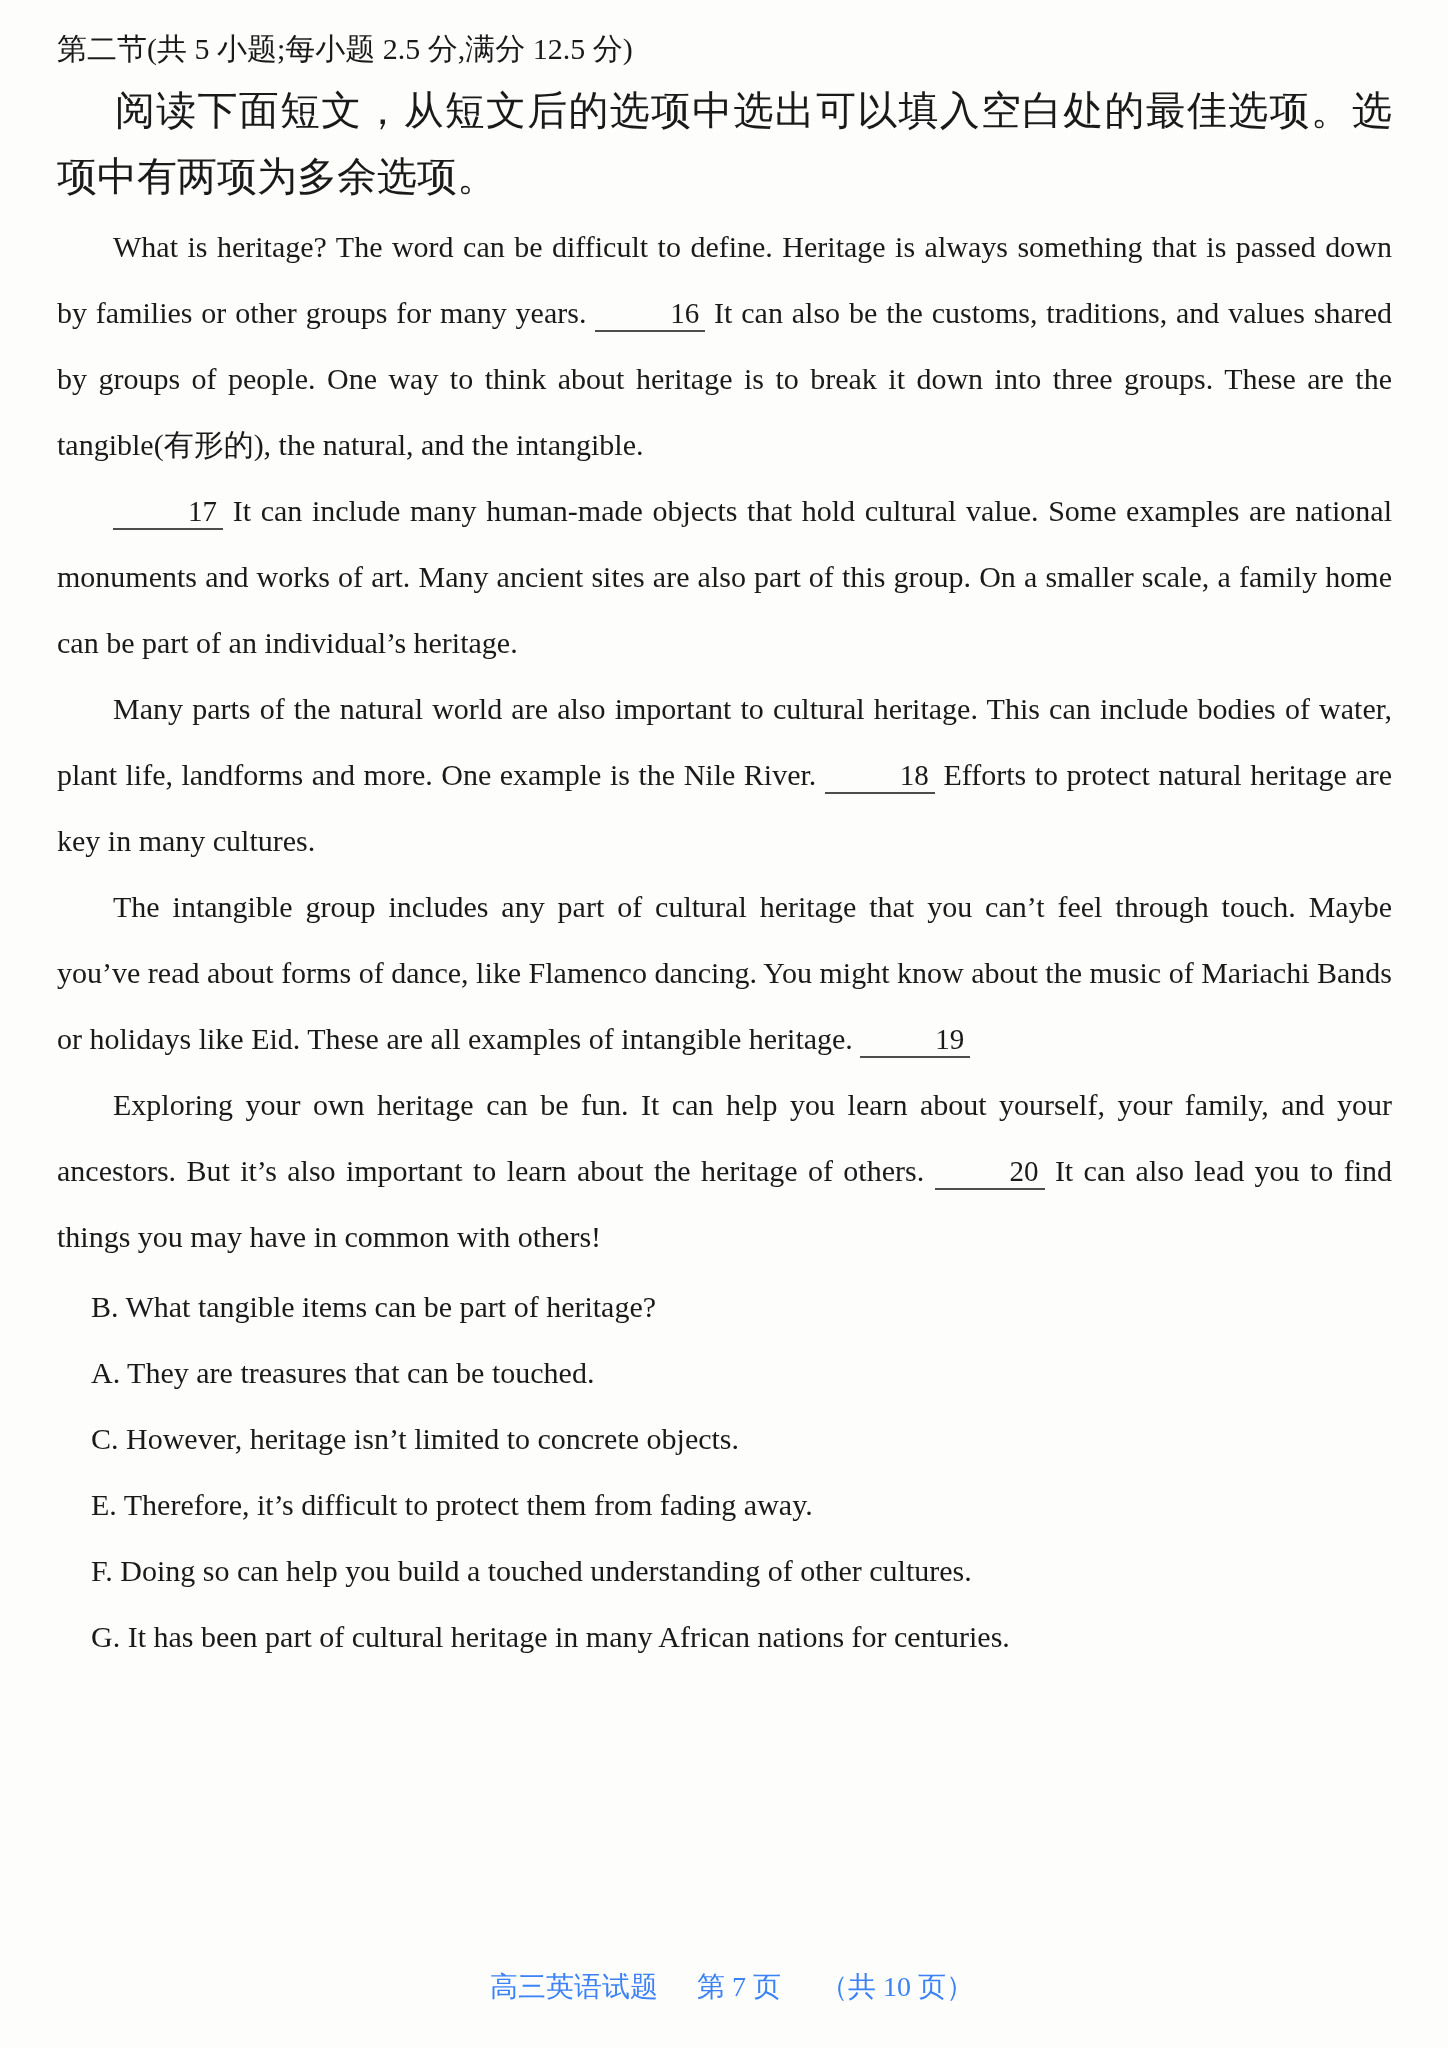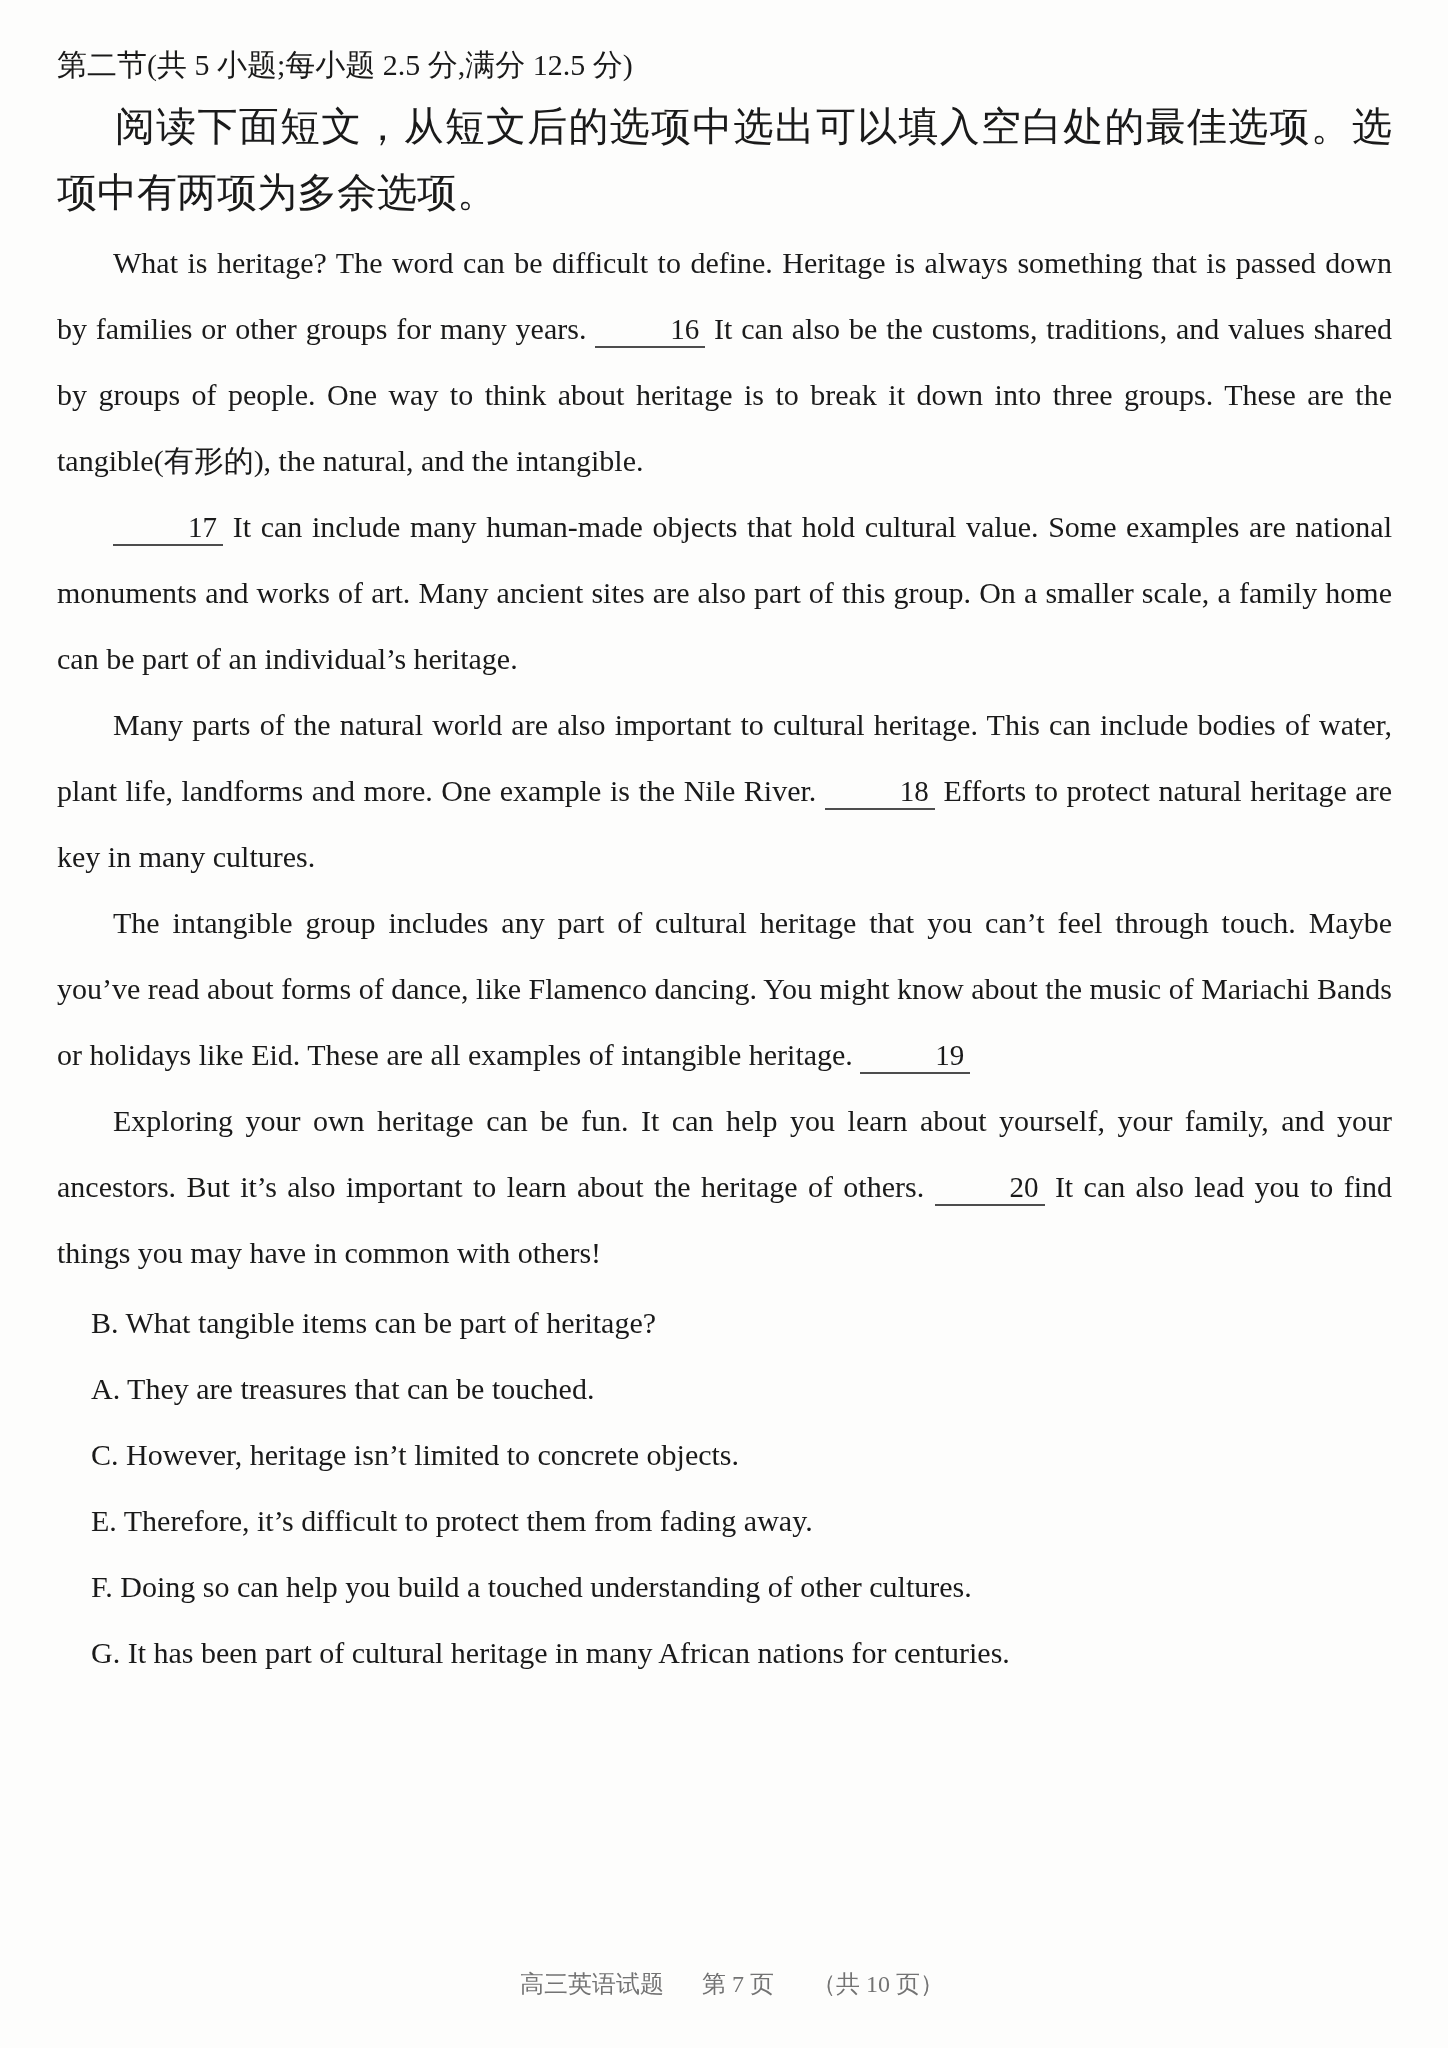--- a/index.html
+++ b/index.html
@@ -4,21 +4,21 @@
 <style>
   html, body { margin: 0; padding: 0; }
   .page {
     position: relative;
     width: 1448px;
     height: 2048px;
     box-sizing: border-box;
     background: #fdfdfc;
     color: #1a1a1a;
     font-family: "Liberation Serif", "DejaVu Serif", serif;
-    padding: 36px 56px 0 57px;
+    padding: 20px 56px 0 57px;
     overflow: hidden;
   }
   .section-heading {
     font-size: 30px;
     line-height: 58px;
     margin: 0;
     white-space: nowrap;
   }
   .instructions {
     font-size: 40px;
@@ -50,22 +50,22 @@
     font-size: 30px;
     line-height: 66px;
     white-space: nowrap;
   }
   .footer {
     position: absolute;
     left: 16px;
     right: 0;
     top: 1968px;
     text-align: center;
-    font-size: 24px;
-    color: #737373;
+    font-size: 28px;
+    color: #3b82f6;
   }
   .footer span { margin: 0 16px; }
 </style>
 </head>
 <body>
 
 <div class="page">
 
   <p class="section-heading">第二节(共 5 小题;每小题 2.5 分,满分 12.5 分)</p>
 

